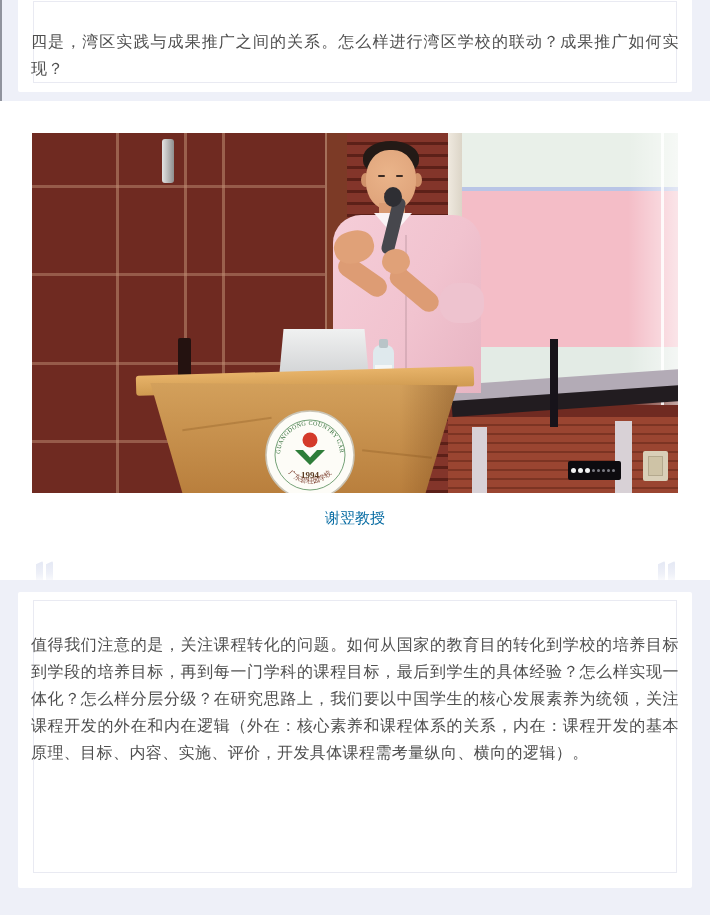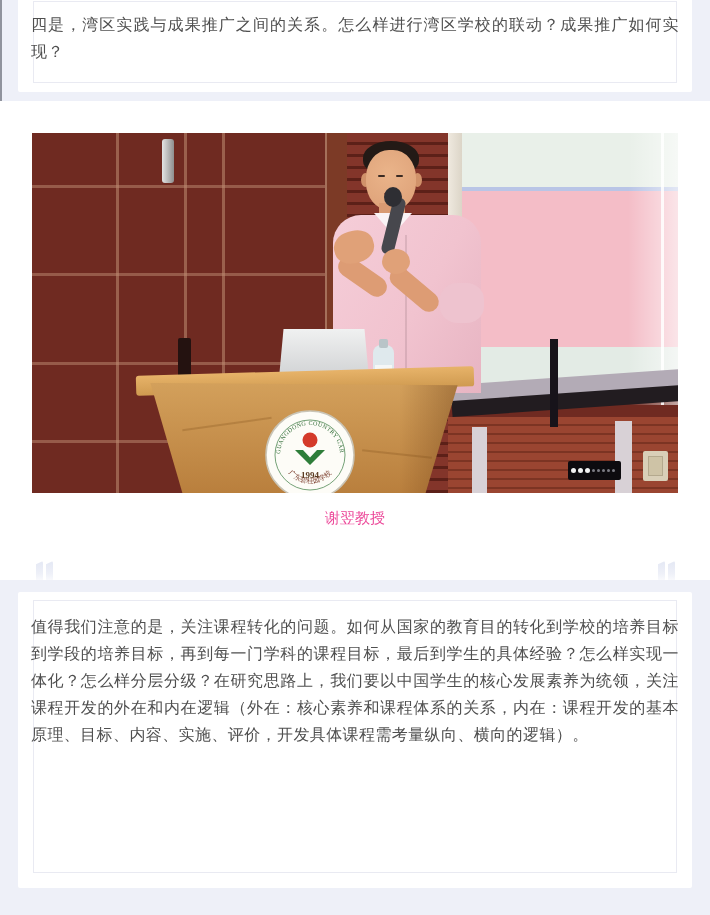--- a/index.html
+++ b/index.html
@@ -4,31 +4,31 @@
 <style>
   html,body{margin:0;padding:0;background:#ffffff;}
   #stage{position:relative;width:710px;height:915px;overflow:hidden;background:#ffffff;
          font-family:"Liberation Sans","DejaVu Sans",sans-serif;}
   
   .lav{position:absolute;left:0;width:710px;background:#eef0f8;}
   .card{position:absolute;left:18px;width:674px;background:#ffffff;border-radius:2px;}
   .inner{position:absolute;border:1px solid #e9eaf2;}
   .qtext{position:absolute;left:13px;right:13px;top:0;color:#4f4f4f;font-size:16px;
          line-height:27px;text-align:justify;letter-spacing:.4px;}
-  .qtext p{margin:0 0 26px 0;}
+  .qtext p{margin:18px 0 26px 0;}
   
   .qmark{position:absolute;top:561px;display:flex;gap:3px;}
   .qmark i{display:block;width:7px;height:23px;border-radius:2px;
            background:linear-gradient(180deg,#e4e8f4 0%,#eef0f8 55%,#ffffff 100%);
            clip-path:polygon(0 14%,100% 0,100% 100%,0 100%);}
   
   .edgeline{position:absolute;left:0;top:0;width:2px;height:101px;background:#90939d;}
   
   .caption{position:absolute;left:0;top:509px;width:710px;text-align:center;
-           color:#ec4899;font-size:15px;}
+           color:#0369a1;font-size:15px;}
   
   .photo{position:absolute;left:32px;top:133px;width:646px;height:360px;overflow:hidden;
          background:#6f2a21;}
   .photo *{position:absolute;}
   .vseam{top:0;width:3px;height:360px;background:rgba(190,140,115,.55);}
   .hseam{left:0;width:294px;height:3px;background:rgba(190,140,115,.5);}
   .closer{left:130px;top:6px;width:12px;height:44px;border-radius:3px;
           background:linear-gradient(90deg,#e4e4e4,#8e8e8e);}
   .lock{left:146px;top:205px;width:13px;height:42px;border-radius:2px;background:#241210;}
   .frame{left:293px;top:0;width:22px;height:360px;background:#7c3a26;border-left:2px solid #a5705a;}
@@ -99,21 +99,21 @@
   
 </style>
 </head>
 <body>
 
 <div id="stage">
 
   <div class="lav" style="top:0;height:101px;">
     <div class="card" style="top:-12px;height:104px;">
       <div class="inner" style="left:15px;right:15px;top:13px;bottom:9px;"></div>
-      <div class="qtext" style="top:23px;">四是，湾区实践与成果推广之间的关系。怎么样进行湾区学校的联动？成果推广如何实现？</div>
+      <div class="qtext" style="top:40px;">四是，湾区实践与成果推广之间的关系。怎么样进行湾区学校的联动？成果推广如何实现？</div>
     </div>
   </div>
   <div class="edgeline"></div>
 
   <div class="photo" aria-hidden="true">
 
     <i class="vseam" style="left:84px;"></i>
     <i class="vseam" style="left:152px;"></i>
     <i class="vseam" style="left:190px;"></i>
     <i class="hseam" style="top:52px;"></i>

